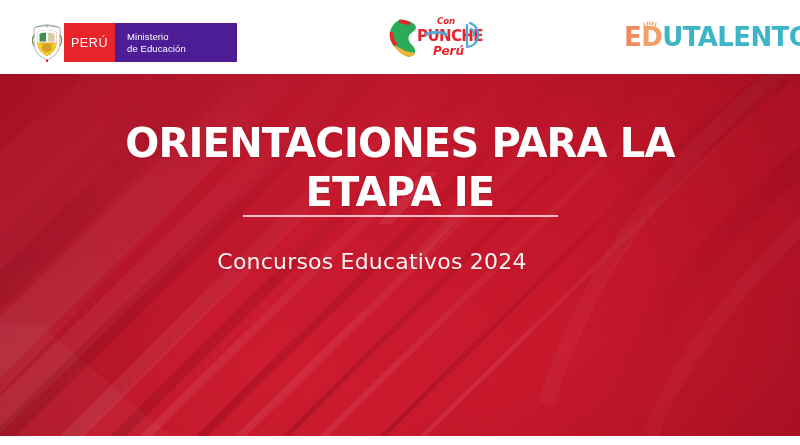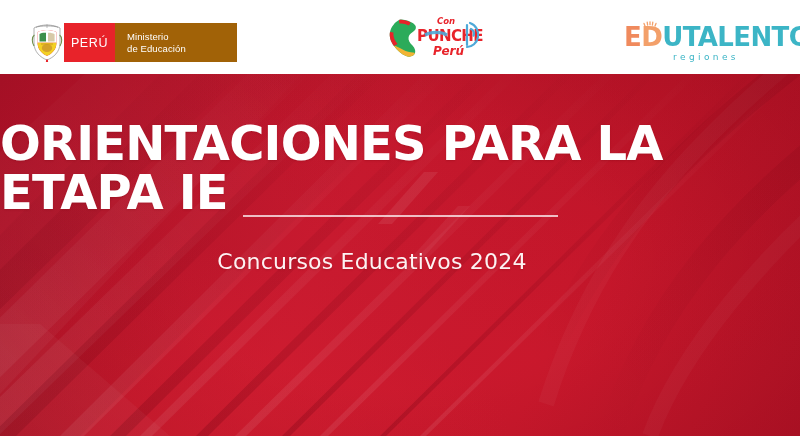--- a/index.html
+++ b/index.html
@@ -44,21 +44,21 @@
   }
   #peru-word {
     color:#ffffff;
     font-size:12.5px;
     font-weight:400;
     letter-spacing:0.6px;
     font-family:"Liberation Sans", sans-serif;
   }
   #ministerio-block {
     width:122px;
-    background:#a16207;
+    background:#4c1d95;
     display:flex; flex-direction:column; justify-content:center;
     padding-left:12px;
   }
   #ministerio-block span {
     color:#ffffff;
     font-size:9.5px;
     line-height:11.5px;
     font-weight:400;
     letter-spacing:0.1px;
   }
@@ -122,23 +122,24 @@
 
   
   #hero-text {
     position:absolute; left:0; top:0;
     width:800px; height:362px;
     z-index:6;
   }
   #title {
     position:absolute; left:0; top:119px;
     width:800px;
+    text-align:center;
     color:#ffffff;
     font-family:"DejaVu Sans", sans-serif;
-    font-size:48px;
+    font-size:40px;
     font-weight:700;
     line-height:49px;
     letter-spacing:-0.8px;
     text-shadow:0 1px 2px rgba(110,0,14,0.22);
     white-space:pre-line;
   }
   #title-divider {
     position:absolute; left:243px; top:215px;
     width:315px; height:2px;
     background:rgba(255,255,255,0.72);
@@ -231,21 +232,20 @@
           <g stroke="#f3a06a" stroke-width="1.3" stroke-linecap="round">
             <path d="M2 6 L1 3.4"></path>
             <path d="M4.6 5 L4.2 2.2"></path>
             <path d="M7 4.7 L7 1.8"></path>
             <path d="M9.4 5 L9.8 2.2"></path>
             <path d="M12 6 L13 3.4"></path>
           </g>
         </svg>
         <span class="edu-e">E</span><span class="edu-d">D</span><span class="edu-rest">UTALENTOS</span>
       </div>
-      <div id="edu-sub">regiones</div>
     </div>
   </div>
 
   <div id="hero">
     <div id="hero-grad"></div>
 
     <svg id="hero-streaks" viewBox="0 0 800 362" preserveAspectRatio="none">
       <defs>
         <linearGradient id="stk-l" x1="0" y1="1" x2="1" y2="0">
           <stop offset="0" stop-color="#ffffff" stop-opacity="0.085"></stop>

